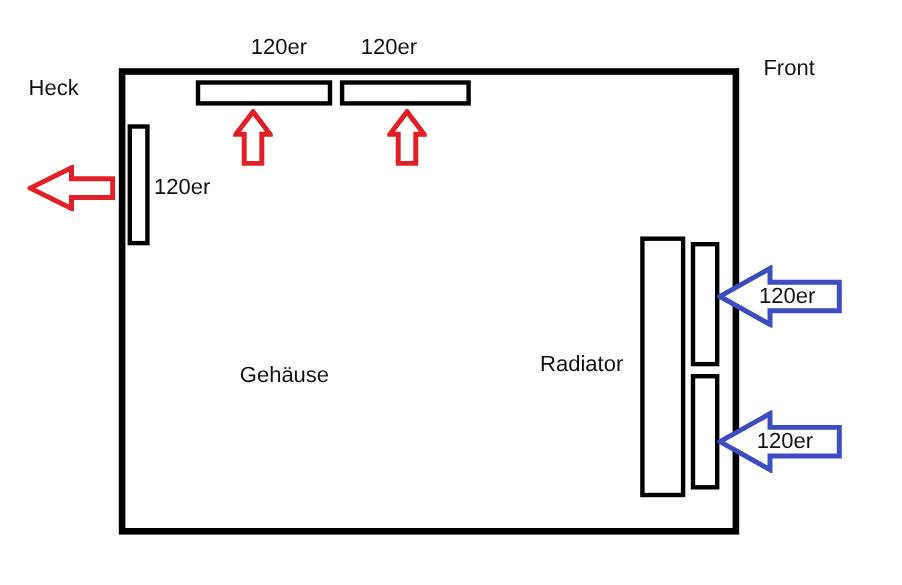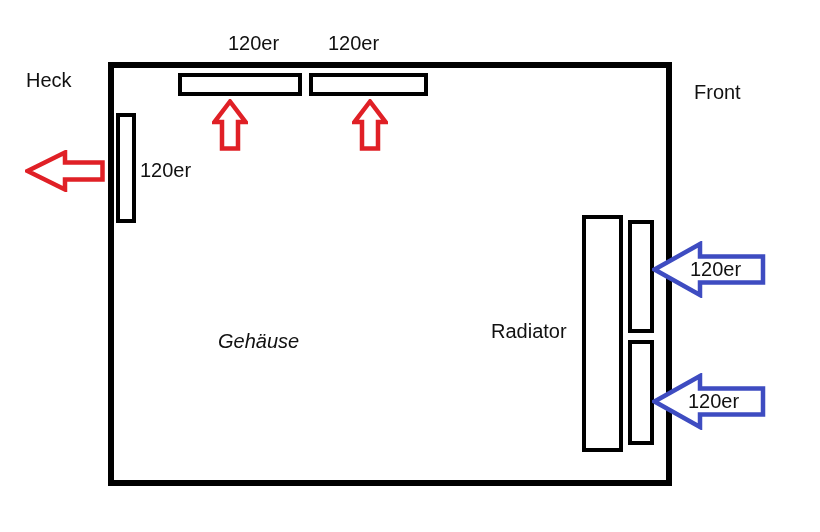--- a/index.html
+++ b/index.html
@@ -38,25 +38,25 @@
   .radiator-rect { left: 582px; top: 215px; width: 41px; height: 237px; }
   .fan-front-1   { left: 628px; top: 220px; width: 26px; height: 113px; }
   .fan-front-2   { left: 628px; top: 340px; width: 26px; height: 105px; }
   .arrow-svg { display: block; z-index: 3; }
   .red-up-1   { left: 212px; top: 99px;  }
   .red-up-2   { left: 352px; top: 99px;  }
   .red-left   { left: 25px;  top: 150px; }
   .blue-left-1 { left: 652px; top: 241px; }
   .blue-left-2 { left: 652px; top: 373px; }
   .heck-label     { left: 26px;  top: 69px;  }
-  .front-label    { left: 694px; top: 51px; margin-top: 30px;  }
+  .front-label    { left: 694px; top: 51px;  }
   .top-fan-label-1{ left: 228px; top: 32px;  }
   .top-fan-label-2{ left: 328px; top: 32px;  }
   .rear-fan-label { left: 140px; top: 159px; }
-  .gehaeuse-label { left: 218px; top: 330px; font-style: italic; }
+  .gehaeuse-label { left: 218px; top: 330px; }
   .radiator-label { left: 491px; top: 320px; text-align: center; }
   .blue-label-1   { left: 690px; top: 258px; z-index: 4; }
   .blue-label-2   { left: 688px; top: 390px; z-index: 4; }
 </style>
 </head>
 <body>
 
 <div class="canvas">
 
   <div class="abs label heck-label">Heck</div>

